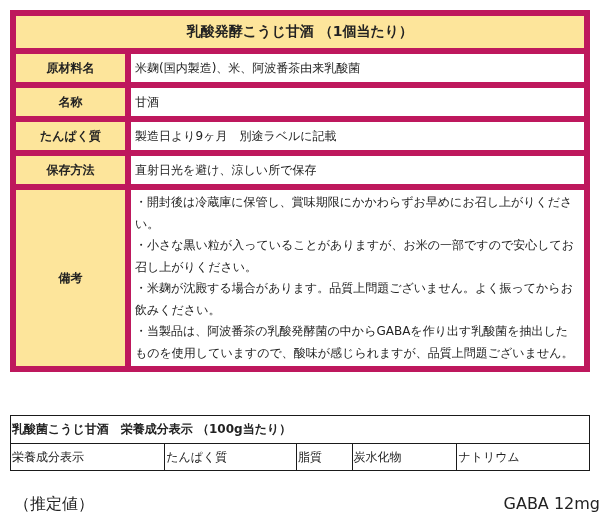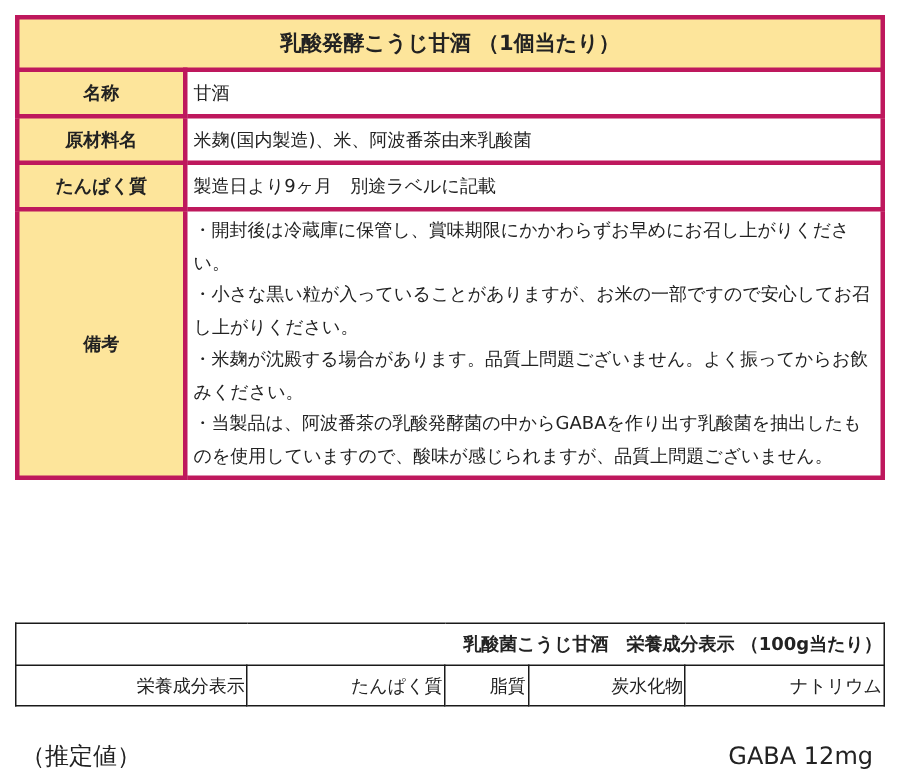--- a/index.html
+++ b/index.html
@@ -1,50 +1,54 @@
 <!DOCTYPE html>
 <html><head>
 <meta charset="utf-8">
 <style>
   html, body { margin:0; padding:0; background:#ffffff; }
   body { width:600px; height:519px; position:relative; overflow:hidden;
          font-family:"DejaVu Sans", "Liberation Sans", sans-serif; color:#222; }
   table { border-collapse:collapse; position:absolute; }
   #info { left:10px; top:10px; width:580px; }
-  #info td, #info th { border:3px solid #be185d; font-size:12px; }
+  #info td, #info th { border:6px solid #be185d; font-size:12px; }
   #info .title { background:#fde59b; height:30px; font-size:14px; font-weight:bold; text-align:center; }
   #info .label { background:#fde59b; width:107px; text-align:center; font-weight:bold; height:26px; }
   #info .value { background:#fff; padding:0 4px; height:26px; text-align:left; font-weight:normal; }
   #info .notes { line-height:21.5px; padding:2px 4px; vertical-align:top; }
   #nut { left:10px; top:415px; width:580px; }
-  #nut td, #nut th { border:1px solid #1a1a1a; font-size:12px; text-align:right; height:24px; font-weight:normal;margin-left:44px; }
+  #nut td, #nut th { border:1px solid #1a1a1a; font-size:12px; text-align:left; height:24px; font-weight:normal;margin-left:44px; }
   #nut .ntitle { font-weight:bold; height:25px; }
   .foot { position:absolute; top:494px; font-size:16px;text-align:center; }
   #foot-left { left:14px; }
-  #foot-right { right:18px; }
+  #foot-right { right:0; }
 </style>
 </head>
 <body>
 
 <table id="info">
   <tbody>
       <tr>
     <th colspan="2" class="title">乳酸発酵こうじ甘酒 （1個当たり）</th>
   </tr>
   <tr>
+    <th class="label">原材料名</th>
+    <td class="value">米麹(国内製造)、米、阿波番茶由来乳酸菌</td>
+  </tr>
+  <tr>
     <th class="label">名称</th>
     <td class="value">甘酒</td>
   </tr>
   <tr>
-    <th class="label">原材料名</th>
-    <td class="value">米麹(国内製造)、米、阿波番茶由来乳酸菌</td>
+    <th class="label">たんぱく質</th>
+    <td class="value">製造日より9ヶ月　別途ラベルに記載</td>
   </tr>
   <tr>
-    <th class="label">たんぱく質</th>
-    <td class="value">製造日より9ヶ月　別途ラベルに記載</td>
+    <th class="label">保存方法</th>
+    <td class="value">直射日光を避け、涼しい所で保存</td>
   </tr>
   <tr>
     <th class="label">備考</th>
     <td class="value notes">
       <div>・開封後は冷蔵庫に保管し、賞味期限にかかわらずお早めにお召し上がりください。</div>
       <div>・小さな黒い粒が入っていることがありますが、お米の一部ですので安心してお召し上がりください。</div>
       <div>・米麹が沈殿する場合があります。品質上問題ございません。よく振ってからお飲みください。</div>
       <div>・当製品は、阿波番茶の乳酸発酵菌の中からGABAを作り出す乳酸菌を抽出したものを使用していますので、酸味が感じられますが、品質上問題ございません。</div>
     </td>
   </tr>

